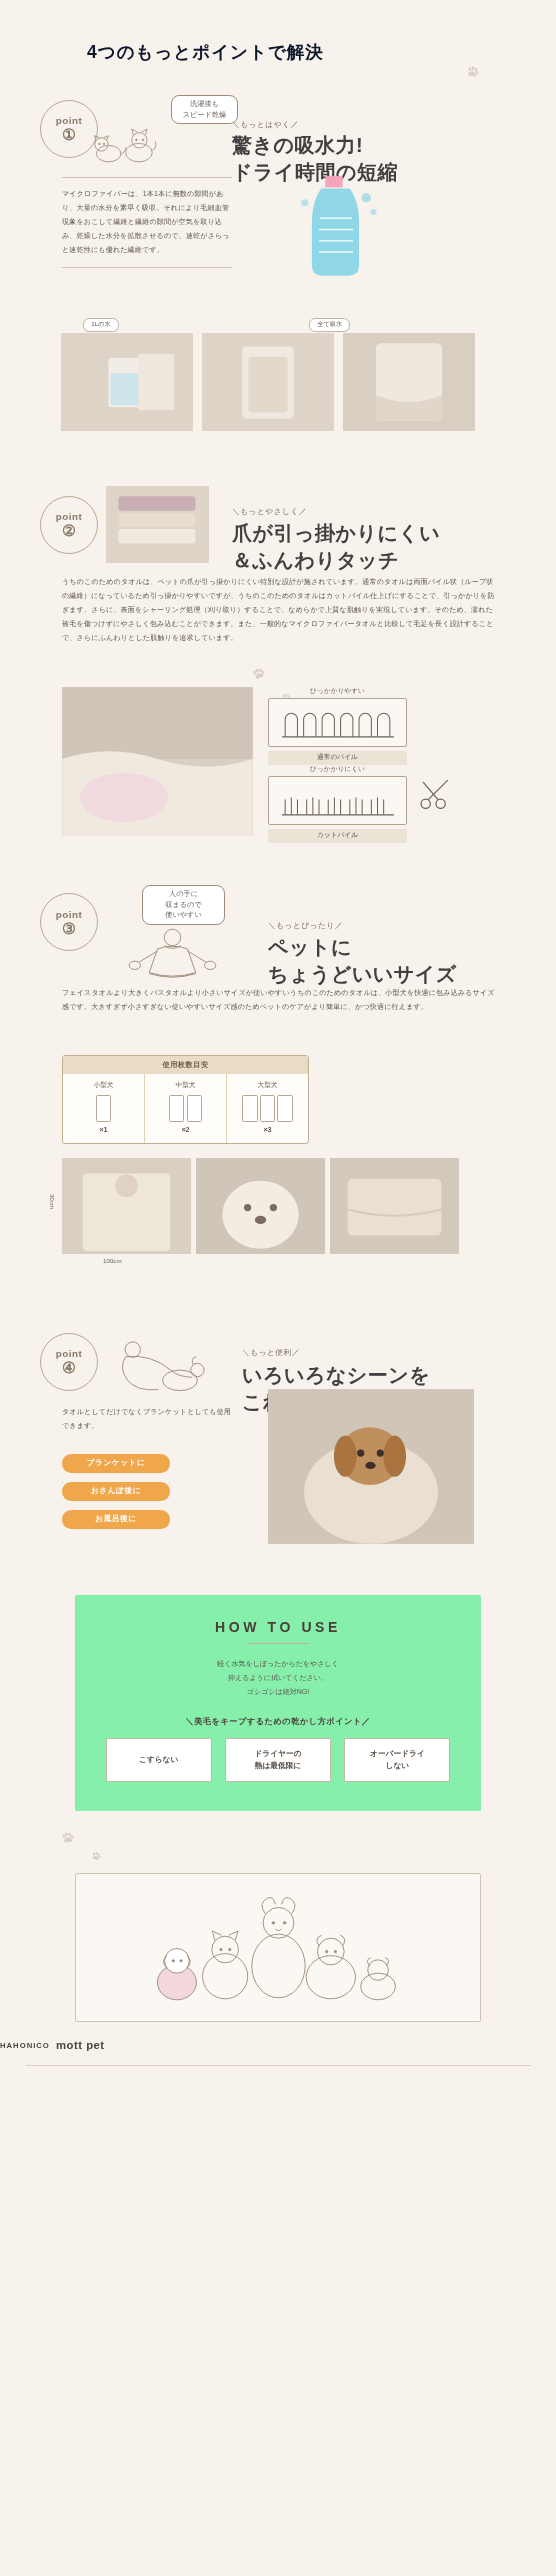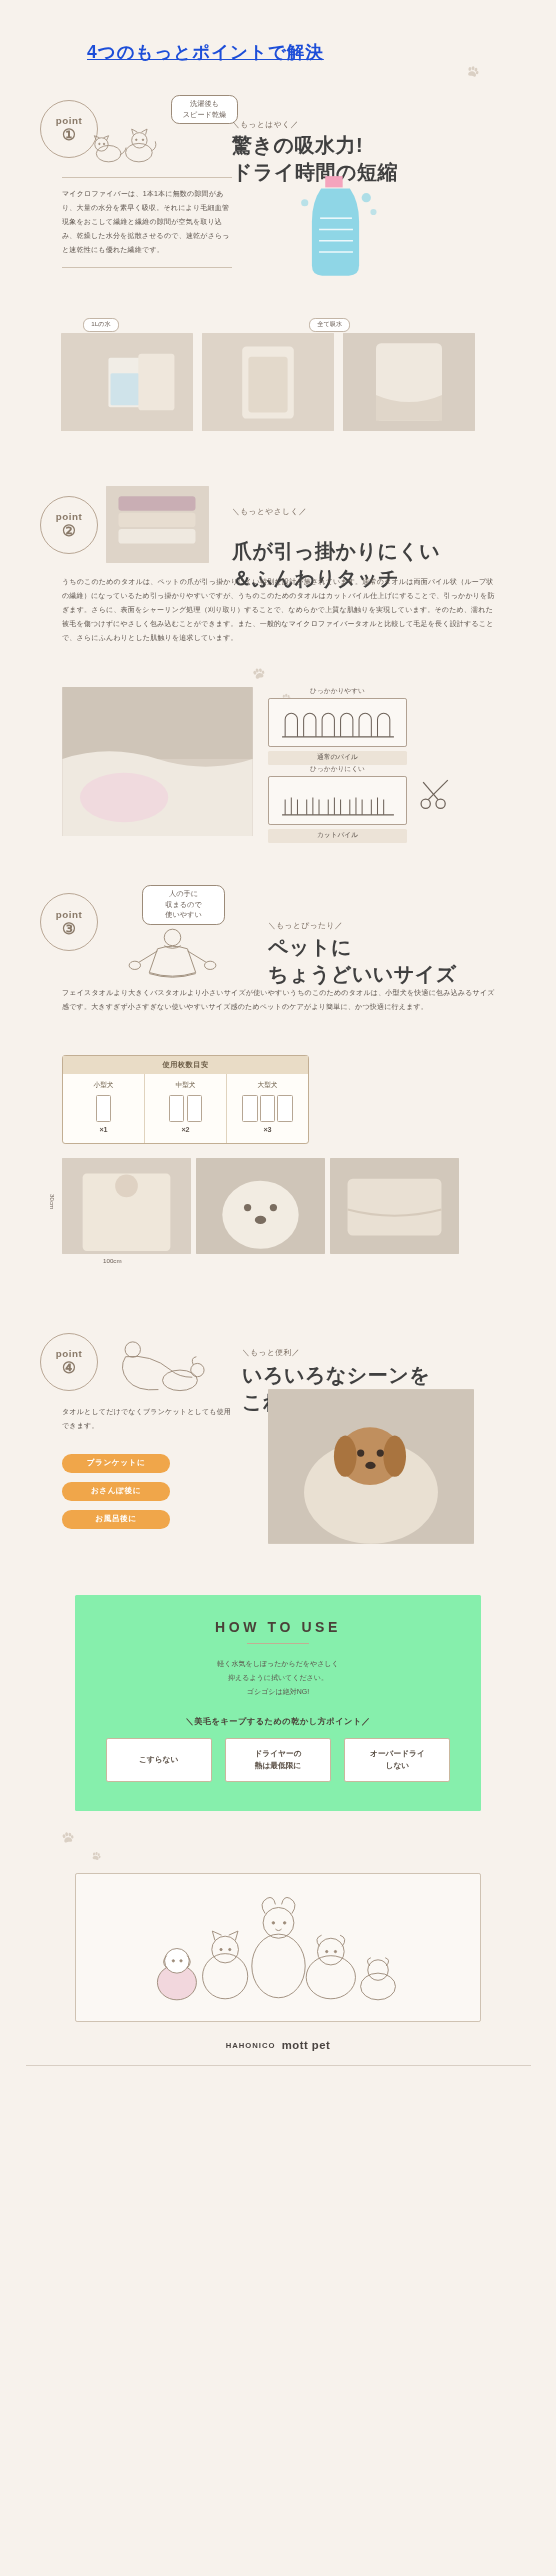--- a/index.html
+++ b/index.html
@@ -10,23 +10,22 @@
     color: #4a4441;
     -webkit-font-smoothing: antialiased;
   }
   .page { width: 556px; position: relative; padding-bottom: 20.6px; }
 
   
   .main-title {
     font-size: 17.5px;
     font-weight: 700;
     letter-spacing: 1px;
-    color: #1d4ed8;
+    color: #0f172a;
     padding: 40px 0 0 87px;
-    text-decoration: underline;
   }
 
   
   .point-block { position: relative; padding: 0 0 0 0; }
   .point-head { position: relative; height: 77px; margin-top: 31px; }
   .point-badge {
     position: absolute;
     left: 40px; top: 5.2px;
     width: 58px; height: 58px;
     border: 1px solid #b9a795;
@@ -126,21 +125,21 @@
     width: 106px; height: 44px; background: #fff; border: 0.8px solid #c9b79d;
     border-radius: 2.1px; display: flex; align-items: center; justify-content: center;
     font-size: 7.7px; font-weight: 700; color: #5a4f45; line-height: 1.5; text-align:center;
   }
 
   
   .footer-box {
     width: 406px; margin: 0 auto; border: 0.8px solid #cfc2b2; border-radius: 2.1px;
     background: #fbf8f4; padding: 15.5px 0 13.4px;
   }
-  .brandbar { text-align: center; margin-top: 17.5px; font-size: 0; }
+  .brandbar { text-align: left; margin-top: 17.5px; font-size: 0; }
   .brand-hahonico { font-size: 7.7px; letter-spacing: 1px; color: #4a4441; font-weight:700; vertical-align: middle;}
   .brand-mott { font-size: 11.3px; letter-spacing: 0.5px; color: #4a4441; font-weight: 700; vertical-align: middle; margin-left:6.2px;}
   .footer-rule { width: 505px; height: 0.5px; background: #d8cec3; margin: 14.4px auto 0; }
 </style>
 </head>
 <body>
 
 <div class="page">
 
   <div class="main-title">4つのもっとポイントで解決</div>
@@ -290,21 +289,21 @@
           <rect x="24" y="20" width="150" height="28" rx="6" fill="#c9aeb4"></rect>
           <rect x="24" y="52" width="150" height="28" rx="6" fill="#e7ddd0"></rect>
           <rect x="24" y="84" width="150" height="28" rx="6" fill="#efe9e0"></rect>
         </g>
           </svg>
       </div>
 
       <div class="lead" style="left:232px; top:15.5px;">
         ＼<span>もっとやさしく</span>／
       </div>
-      <div class="headline" style="left:232px; top:29px;margin-top:18px;">
+      <div class="headline" style="left:232px; top:29px;">
         <div>爪が引っ掛かりにくい</div>
         <div>＆ふんわりタッチ</div>
       </div>
     </div>
 
     <div style="position:relative; min-height:113px;">
       <div class="copy" style="position:absolute; left:62px; top:7.2px; width:433px;">うちのこのためのタオルは、ペットの爪が引っ掛かりにくい特別な設計が施されています。通常のタオルは両面パイル状（ループ状の繊維）になっているため引っ掛かりやすいですが、うちのこのためのタオルはカットパイル仕上げにすることで、引っかかりを防ぎます。さらに、表面をシャーリング処理（刈り取り）することで、なめらかで上質な肌触りを実現しています。そのため、濡れた被毛を傷つけずにやさしく包み込むことができます。また、一般的なマイクロファイバータオルと比較して毛足を長く設計することで、さらにふんわりとした肌触りを追求しています。</div>
     </div>
 
     <div style="position:relative; height:160px; margin-top:6.2px;">

